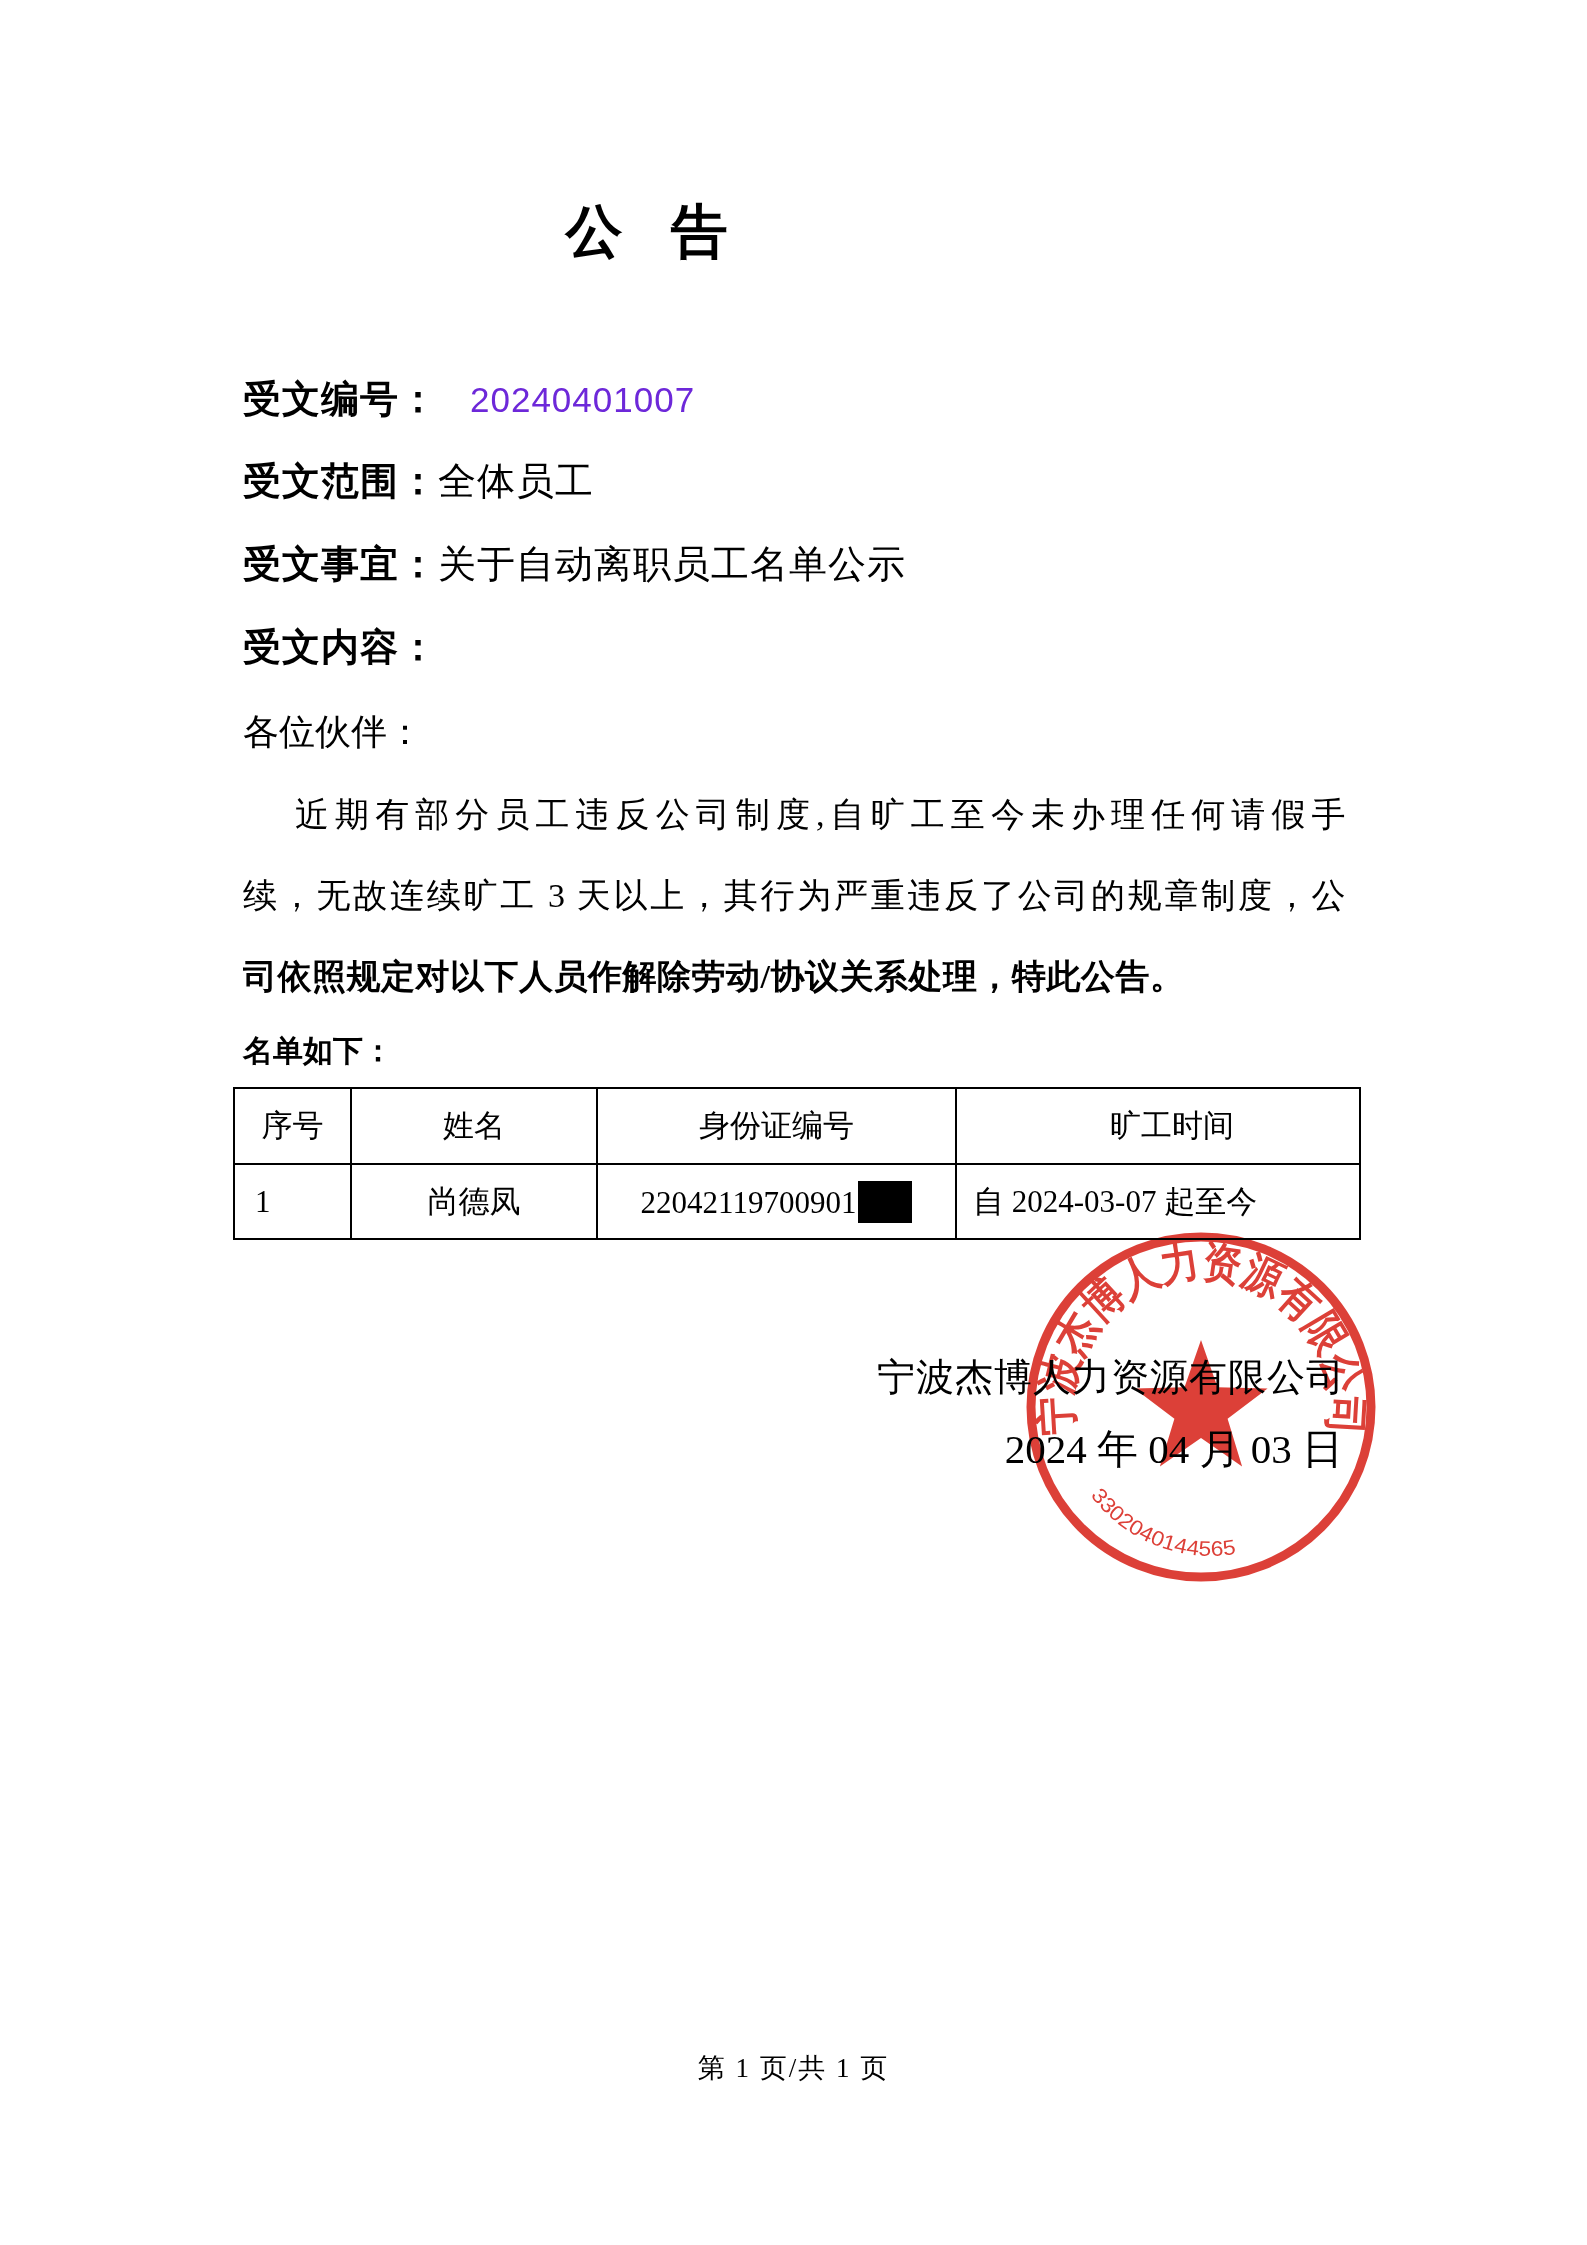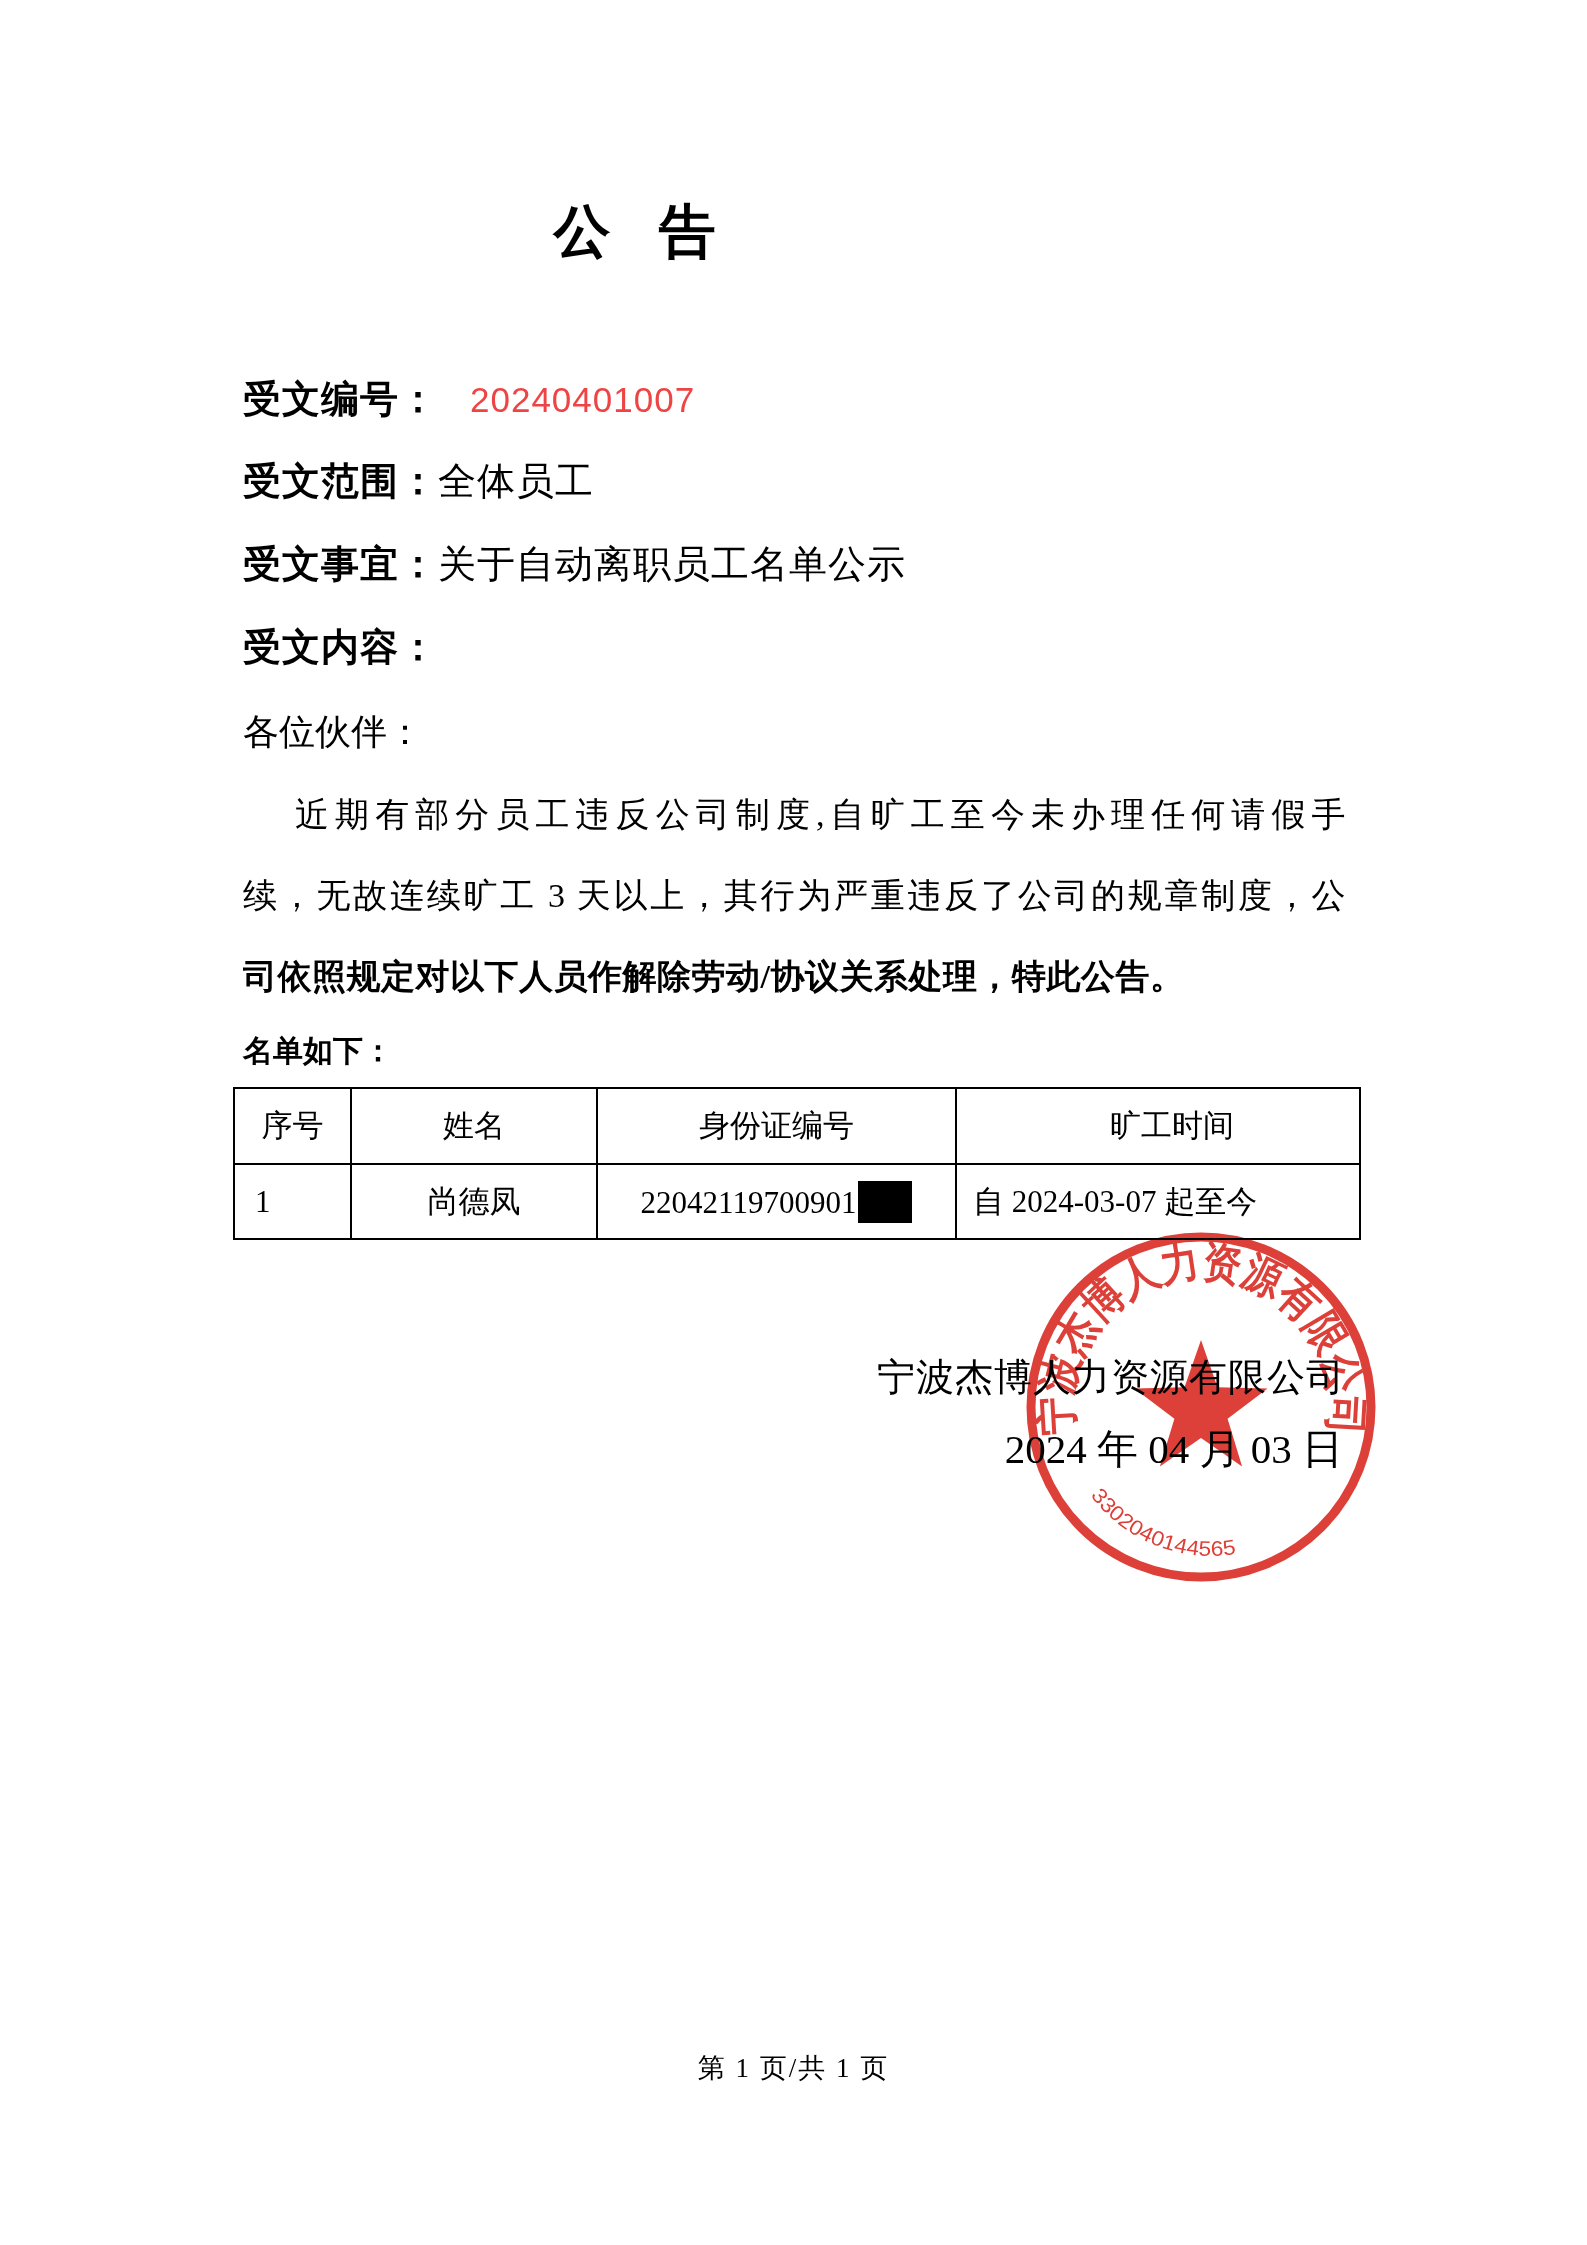--- a/index.html
+++ b/index.html
@@ -4,29 +4,29 @@
 <style>
   * { margin:0; padding:0; box-sizing:border-box; }
   html,body { background:#ffffff; }
   .page {
     position:relative; width:1587px; height:2245px; background:#ffffff;
     font-family:"Liberation Serif","DejaVu Serif",serif; color:#000;
     overflow:hidden;
   }
   .abs { position:absolute; }
   .doc-title {
-    left:4px; top:194px; width:1263px; text-align:center;
+    left:16px; top:194px; width:1263px; text-align:center;
     font-size:57px; font-weight:bold; word-spacing:30px; letter-spacing:2px;
   }
   .field-row { left:243px; width:1110px; font-size:38px; white-space:nowrap; }
   .field-label { font-weight:bold; letter-spacing:1px; }
   .field-value { font-weight:normal; letter-spacing:1px; }
   .num-value {
     font-family:"Liberation Sans","DejaVu Sans",sans-serif;
-    font-size:35px; margin-left:32px; color:#ef4444;
+    font-size:35px; margin-left:32px; color:#6d28d9;
   }
   .salutation { left:243px; top:708px; font-size:36px; }
   .body-line {
     left:243px; width:1103px; font-size:34px; letter-spacing:0.5px;
     text-align:justify; text-align-last:justify; white-space:normal;
   }
   .body-line.no-just { text-align-last:left; }
   .indent { text-indent:52px; }
   .list-heading { left:243px; top:1031px; font-size:30px; font-weight:bold; }
   table.roster {

